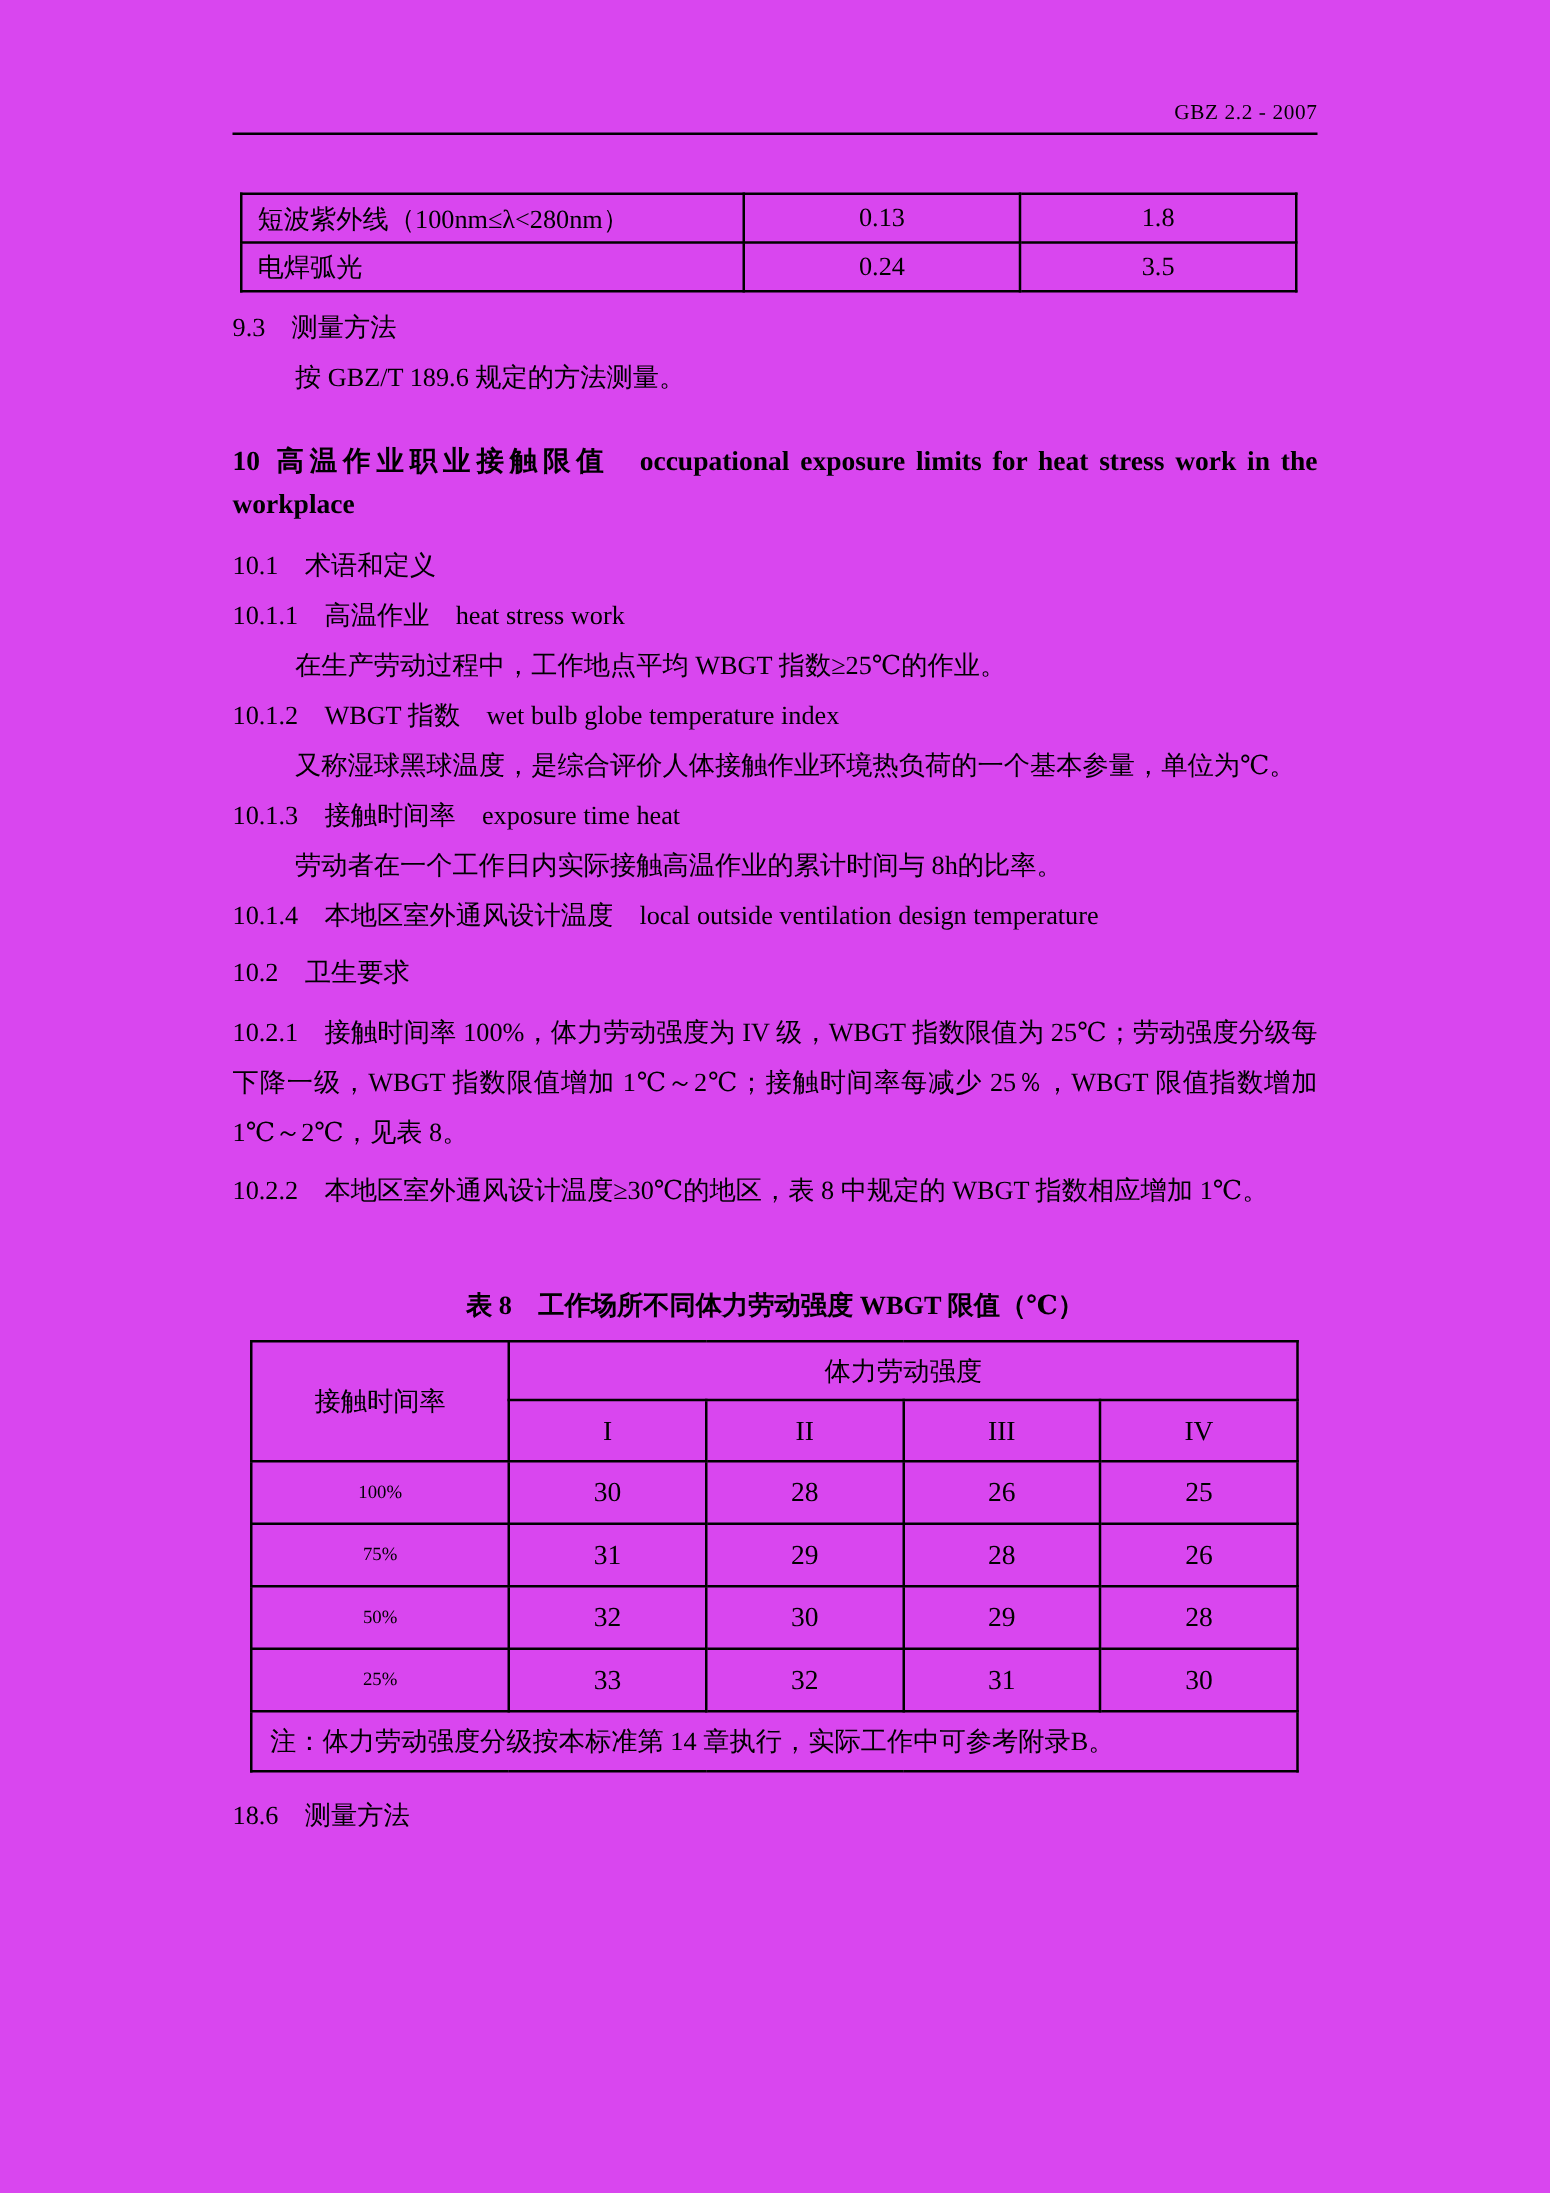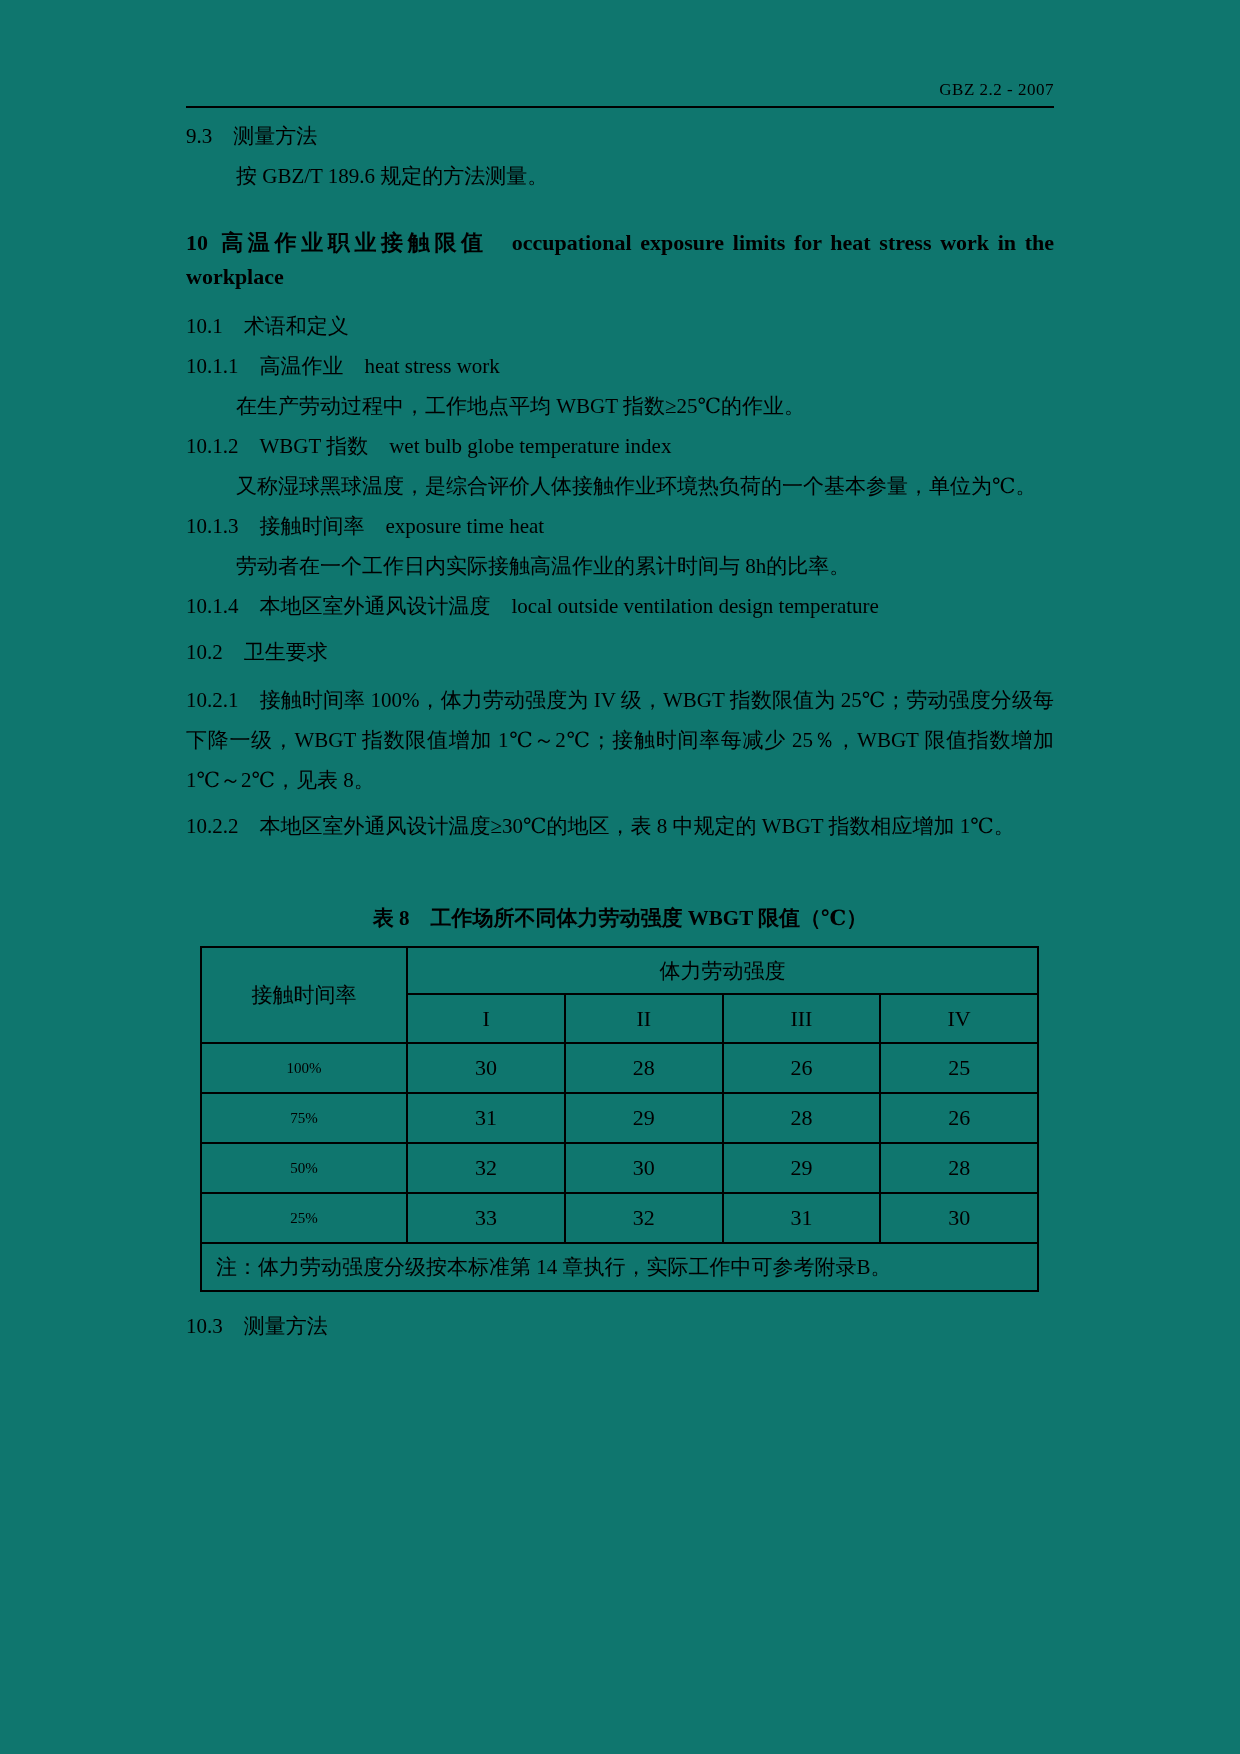--- a/index.html
+++ b/index.html
@@ -6,21 +6,21 @@
   body {
     width: 1240px; height: 1754px;
     background: #ffffff;
     color: #000000;
     font-family: "Liberation Serif", "DejaVu Serif", serif;
   }
   .page {
     position: relative;
     width: 1240px; height: 1754px;
     overflow: hidden;
-    background: #0f766e;
+    background: #d946ef;
   }
   .content { padding: 0 186px; }
 
   .doc-number {
     padding-top: 80px;
     text-align: right;
     font-size: 17px;
     line-height: 20px;
     letter-spacing: 0.5px;
   }
@@ -102,20 +102,34 @@
 </style>
 </head>
 <body>
 
 <div class="page">
   <div class="content">
 
     <div class="doc-number">GBZ 2.2 - 2007</div>
     <div class="rule"></div>
 
+    <table class="uv-table">
+      <tbody>
+        <tr>
+          <td class="label">短波紫外线（100nm≤λ&lt;280nm）</td>
+          <td class="val">0.13</td>
+          <td class="val">1.8</td>
+        </tr>
+        <tr>
+          <td class="label">电焊弧光</td>
+          <td class="val">0.24</td>
+          <td class="val">3.5</td>
+        </tr>
+      </tbody>
+    </table>
 
     <p class="h93">9.3　测量方法</p>
     <p class="indent">按 GBZ/T 189.6 规定的方法测量。</p>
 
     <p class="h10">
       <span>10</span><span class="zh">高温作业职业接触限值</span><span class="en">occupational exposure limits for heat stress work in the workplace</span>
     </p>
 
     <p class="h101">10.1　术语和定义</p>
     <p>10.1.1　高温作业　heat stress work</p>
@@ -171,16 +185,16 @@
           <td class="v">32</td>
           <td class="v">31</td>
           <td class="v">30</td>
         </tr>
         <tr class="note-row">
           <td colspan="5" class="note">注：体力劳动强度分级按本标准第 14 章执行，实际工作中可参考附录B。</td>
         </tr>
       </tbody>
     </table>
 
-    <p class="h103">10.3　测量方法</p>
+    <p class="h103">18.6　测量方法</p>
 
   </div>
 </div>
 
 </body></html>

